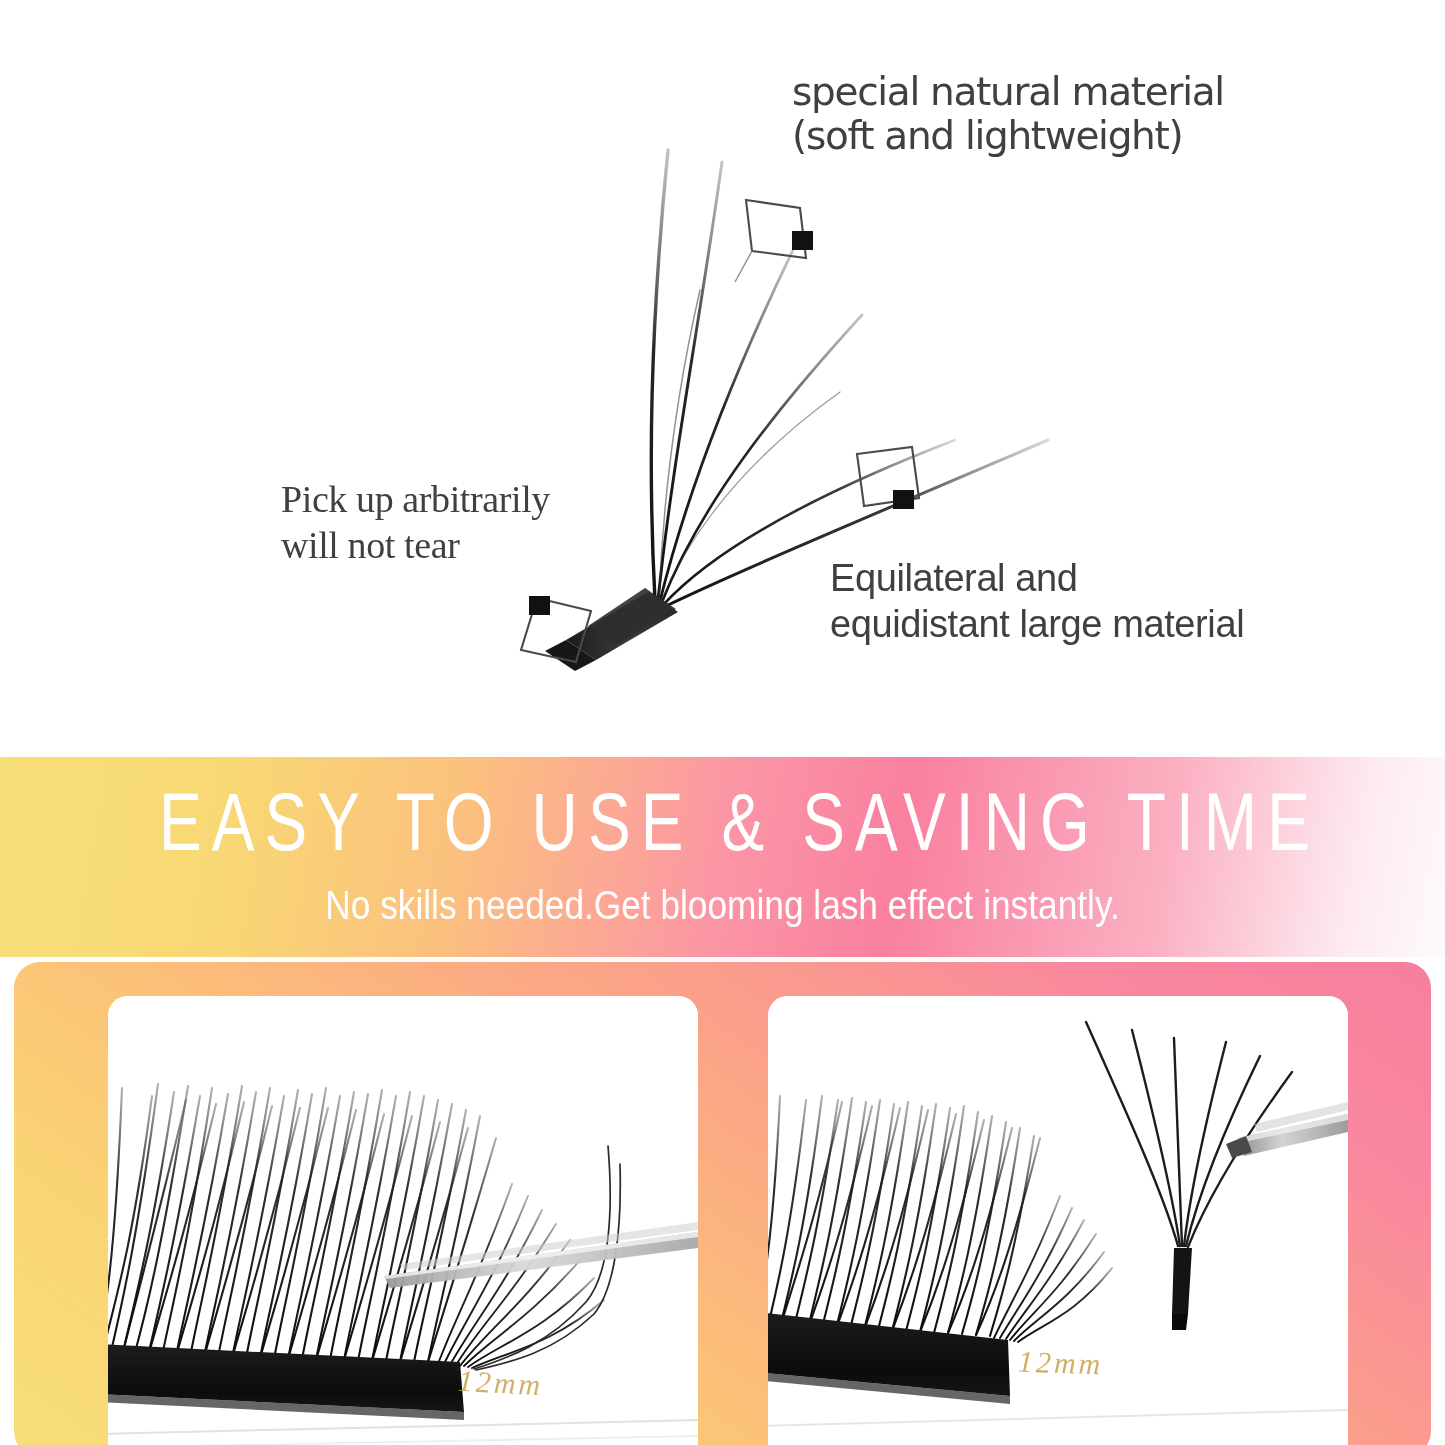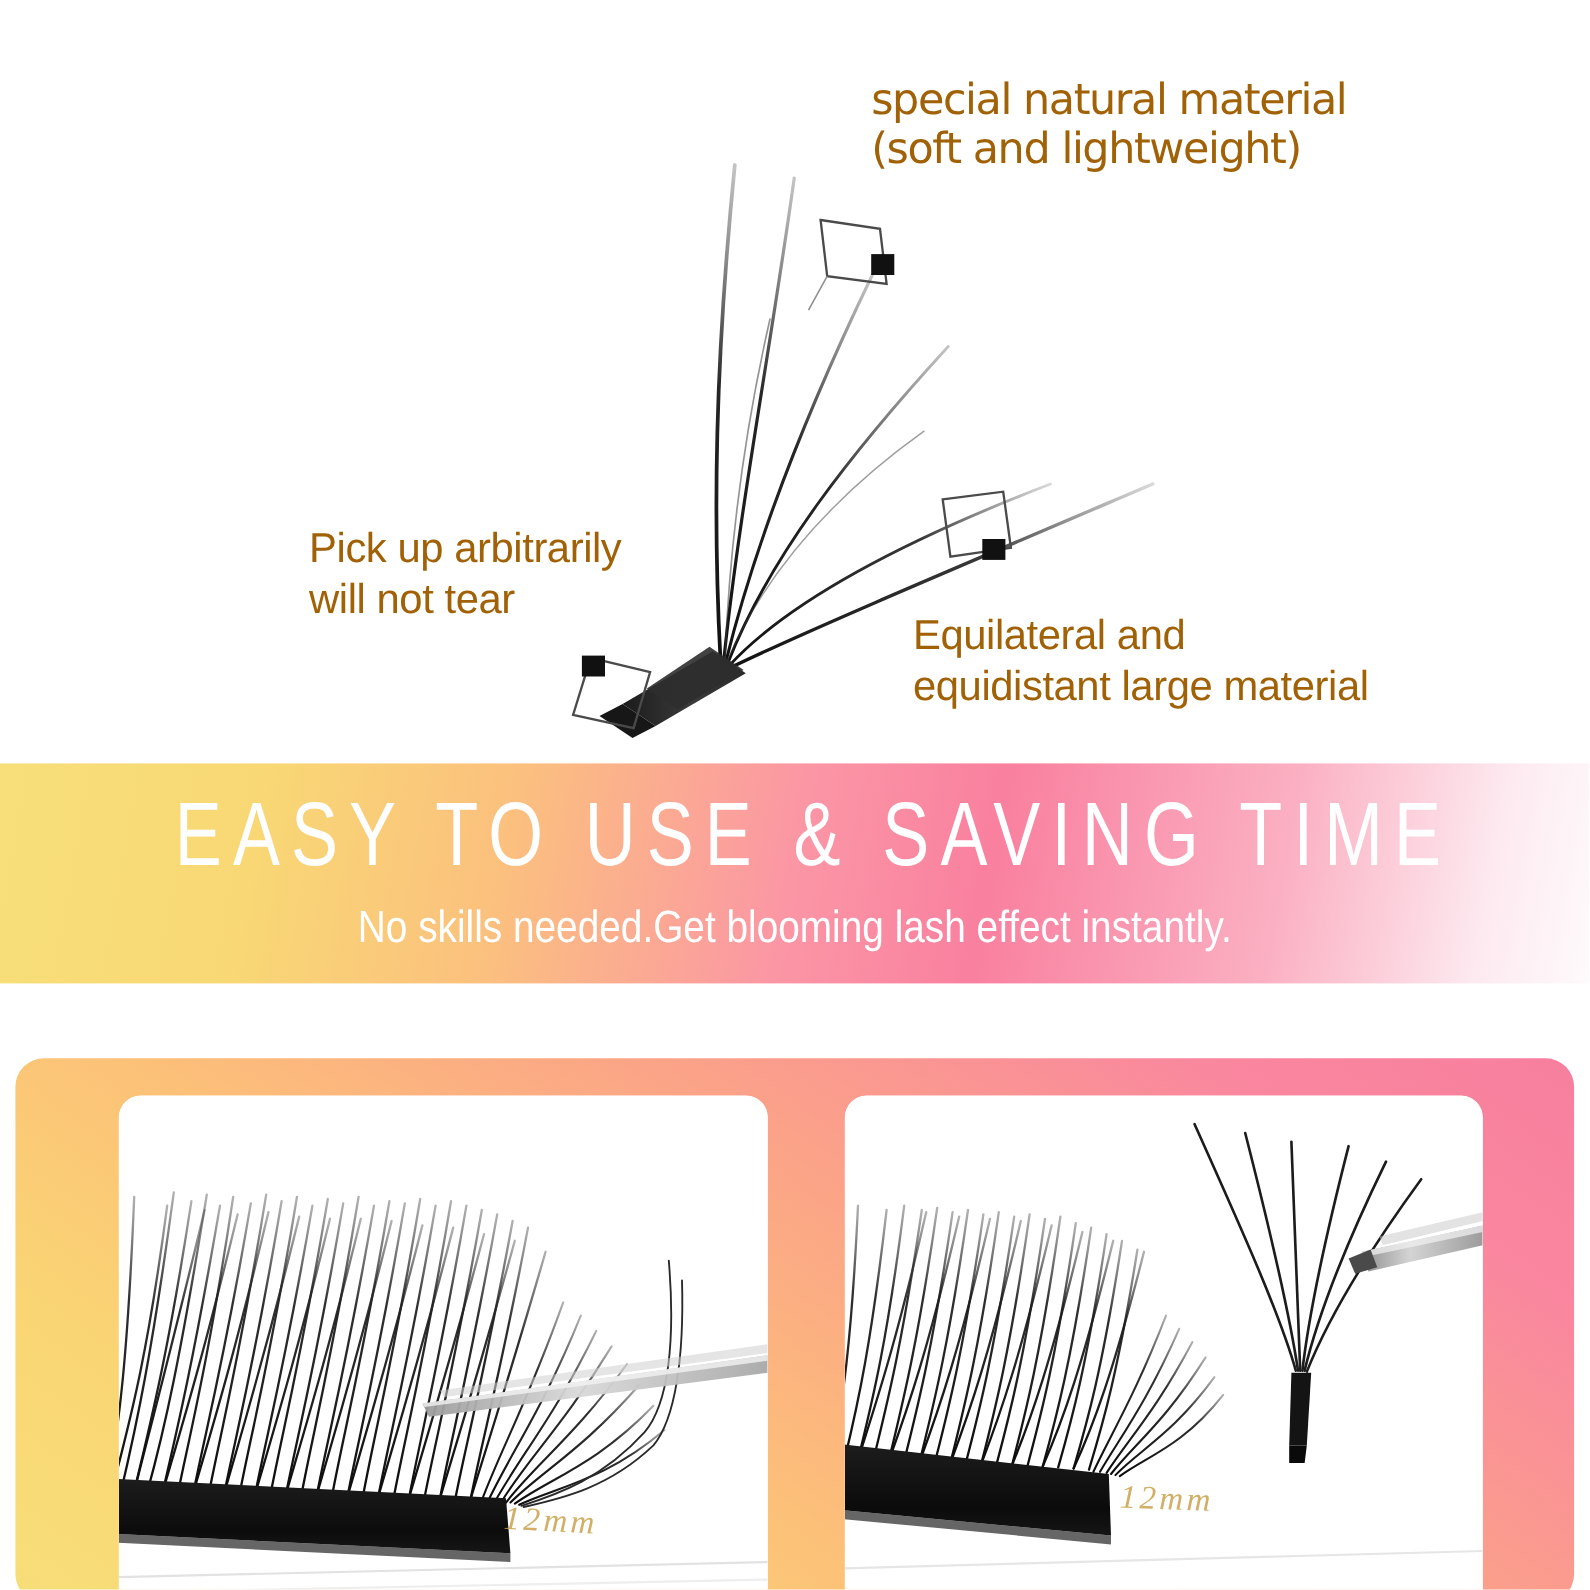--- a/index.html
+++ b/index.html
@@ -8,51 +8,51 @@
 
   
   #diagram-section {
     position:absolute; left:0; top:0; width:1445px; height:735px;
     background:#ffffff; overflow:hidden;
   }
   #lash-diagram-svg { position:absolute; left:0; top:0; width:1445px; height:735px; }
 
   .callout-label {
     position:absolute;
-    color:#a16207;
+    color:#404040;
     line-height:1.12;
     white-space:pre-line;
     letter-spacing:-0.2px;
   }
   #label-material {
     left:792px; top:70px;
     font-size:39px;
     font-family:"DejaVu Sans", sans-serif;
     font-weight:400;
     letter-spacing:-1.3px;
     line-height:1.14;
   }
   #label-pickup {
     left:281px; top:477px;
     font-size:38px;
-    font-family:Liberation Sans, sans-serif;
+    font-family:Liberation Serif, serif;
     letter-spacing:-0.4px;
     line-height:1.2;
   }
   #label-pattern {
     left:830px; top:556px;
     font-size:38px;
     font-family:"Liberation Sans", sans-serif;
     letter-spacing:-0.4px;
     line-height:1.2;
   }
 
   
   #banner {
-    position:absolute; left:0; top:694px; width:1445px; height:200px;
+    position:absolute; left:0; top:757px; width:1445px; height:200px;
     background:linear-gradient(100deg,
        #f7df79 0%, #f8d874 16%, #fbc07e 32%,
        #fb96a5 50%, #f9809f 62%, #fbb0c2 80%,
        #fdeaf0 93%, #fefafc 100%);
     overflow:hidden;
   }
   #banner-headline {
     position:absolute; left:0; top:24px; width:1445px;
     text-align:center;
     color:#ffffff;

